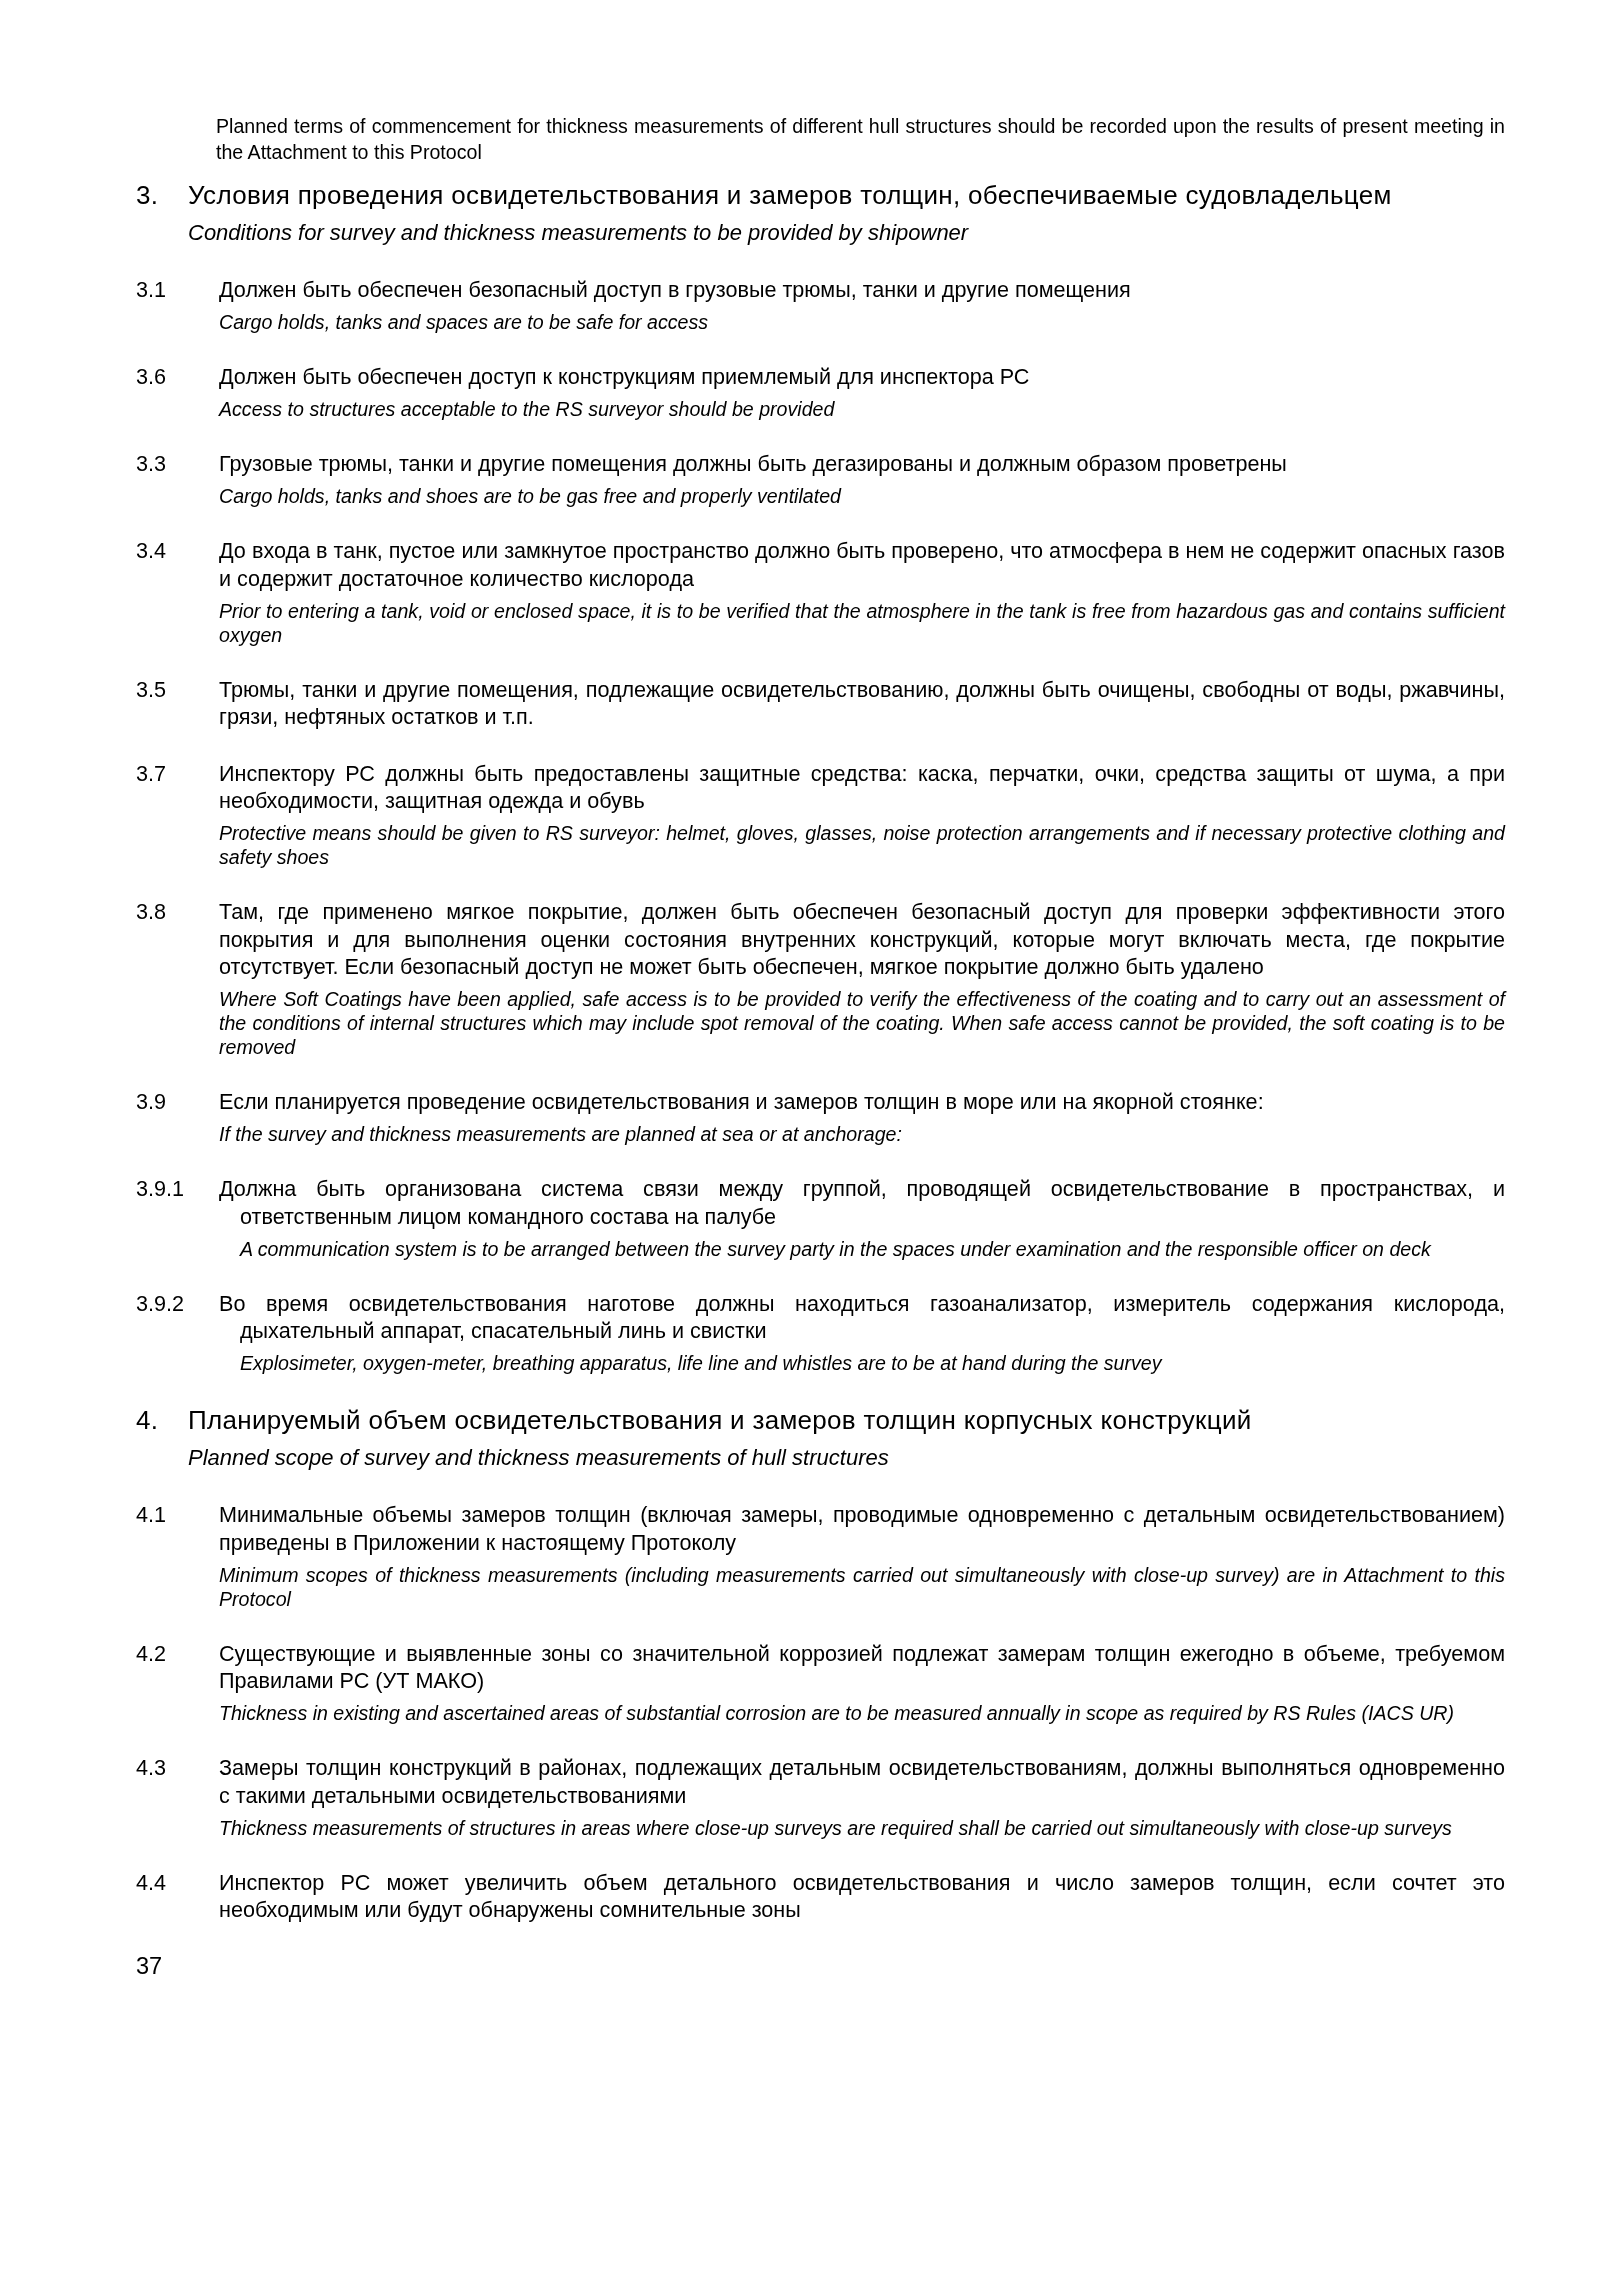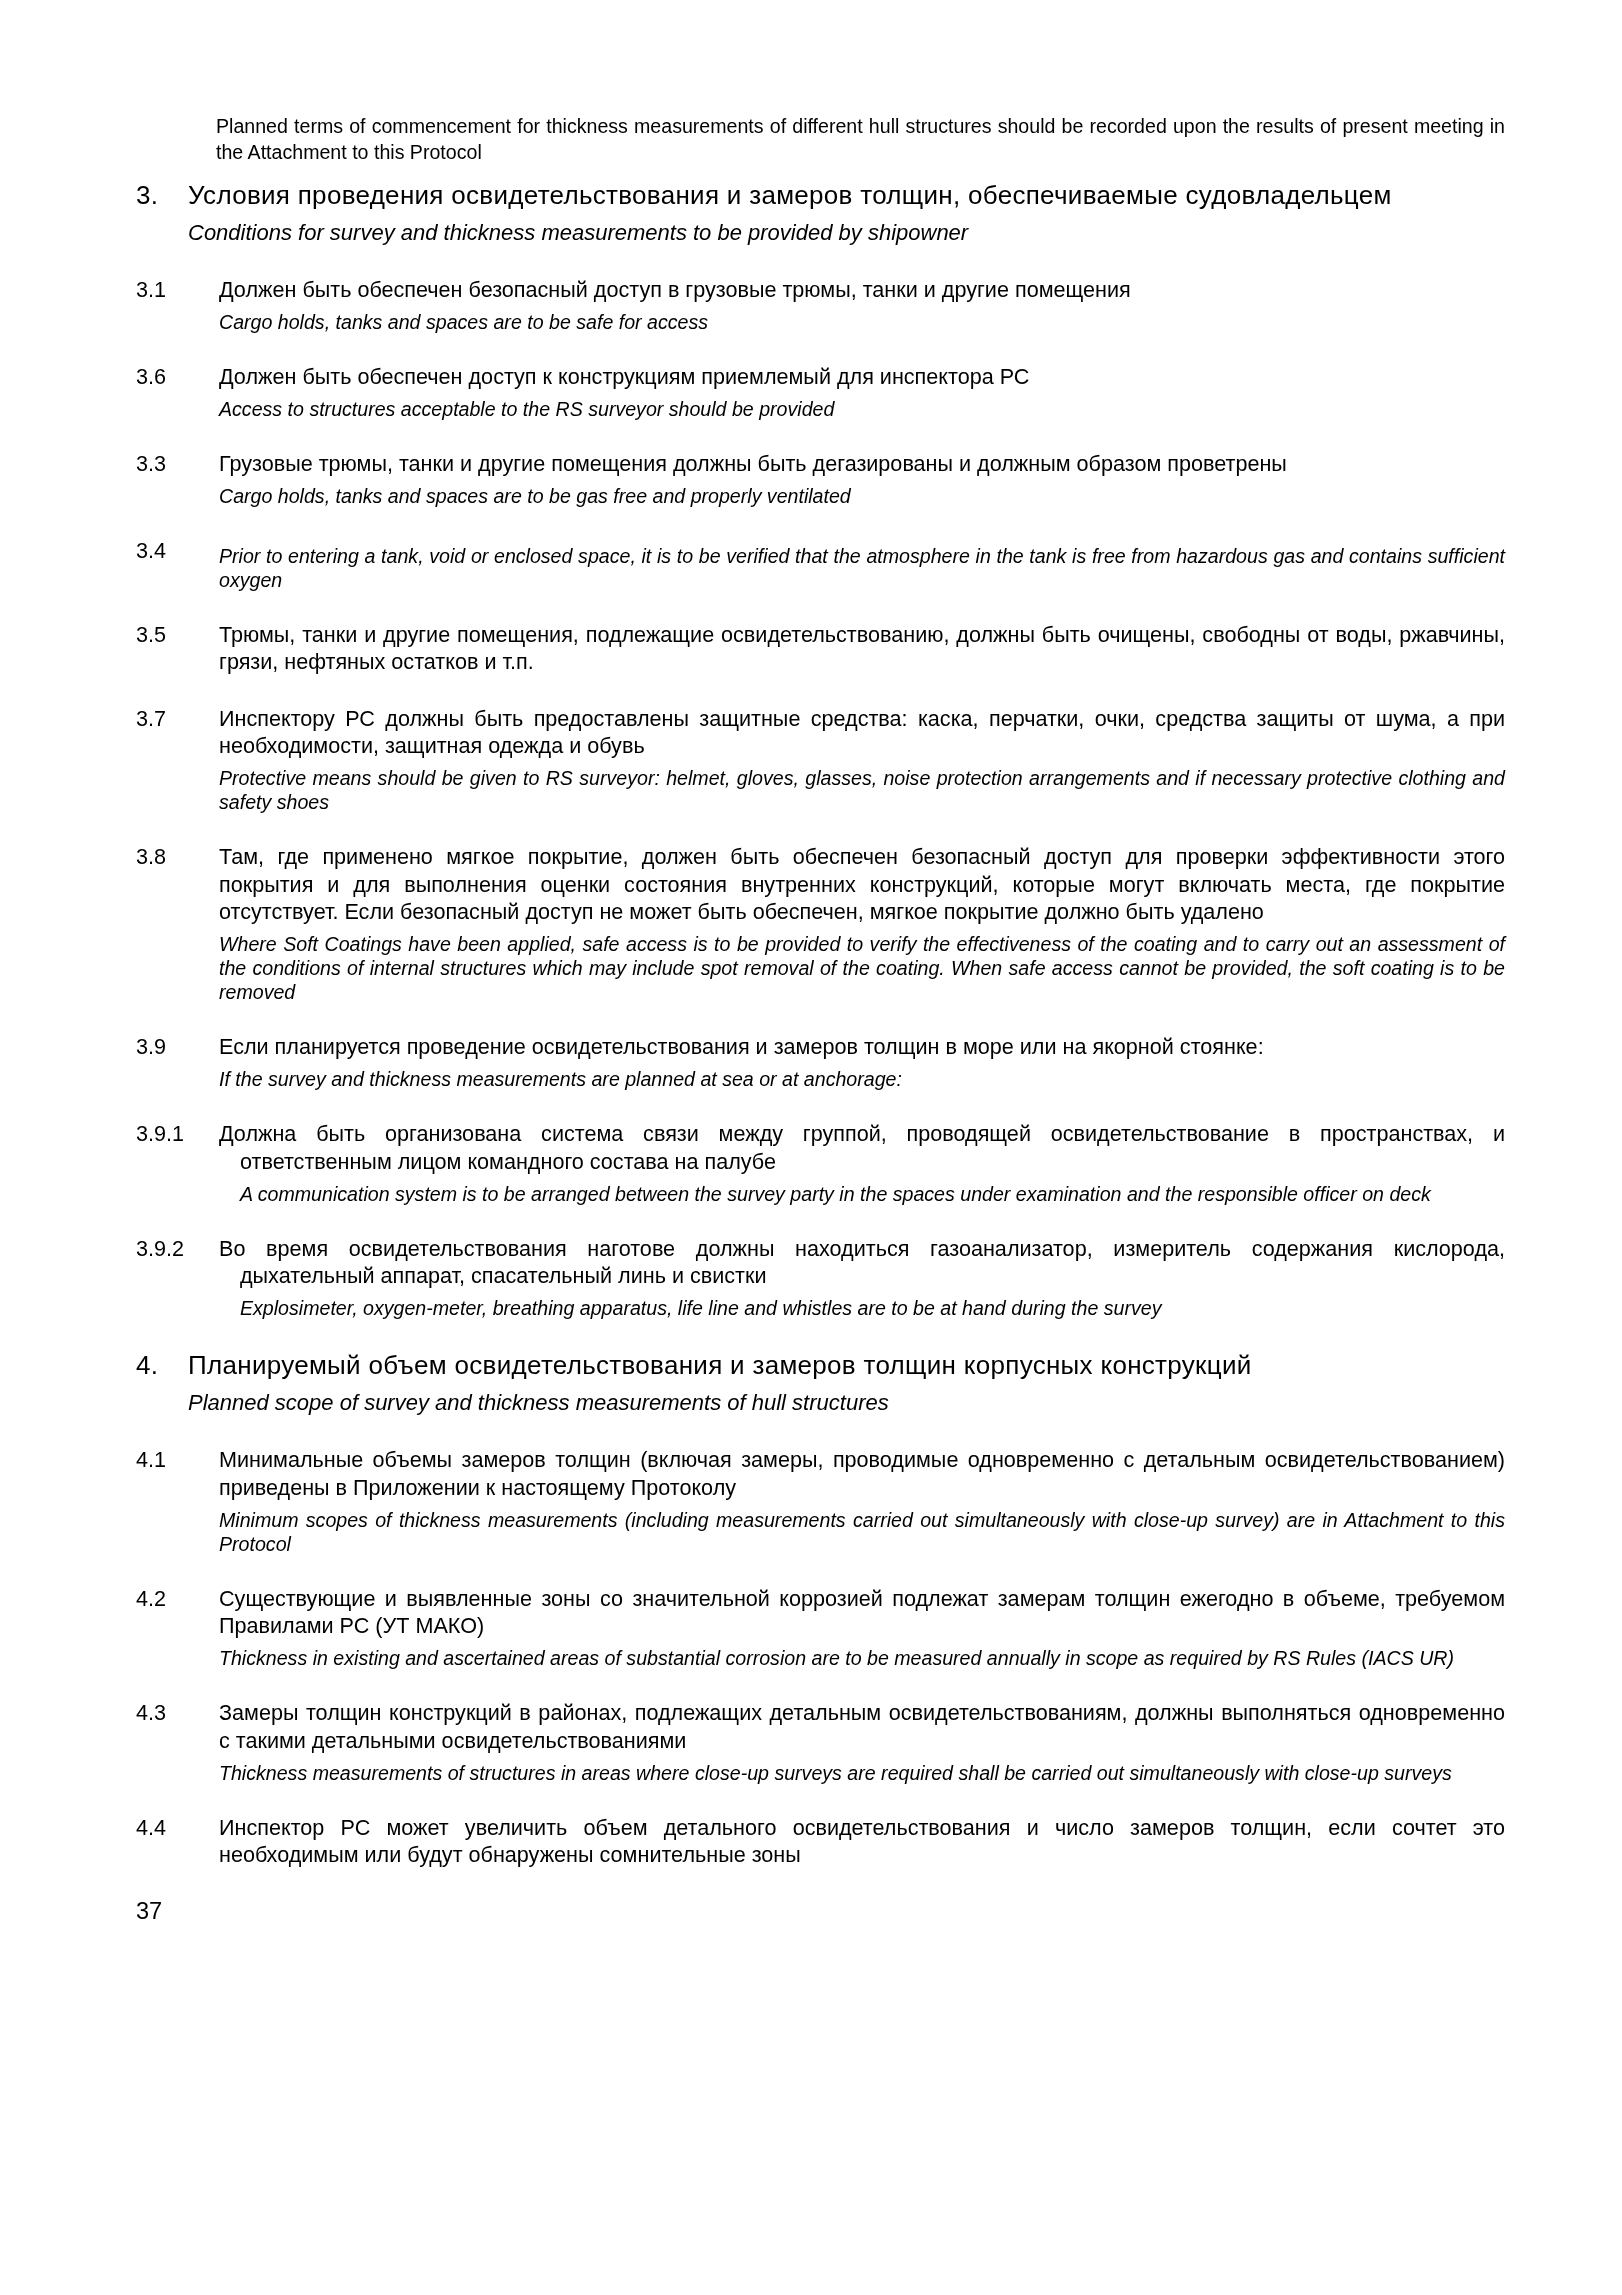--- a/index.html
+++ b/index.html
@@ -113,27 +113,28 @@
           <div class="body">
             <p class="ru">Должен быть обеспечен доступ к конструкциям приемлемый для инспектора РС</p>
             <p class="en">Access to structures acceptable to the RS surveyor should be provided</p>
           </div>
         </div>
 
         <div class="item">
           <div class="num">3.3</div>
           <div class="body">
             <p class="ru">Грузовые трюмы, танки и другие помещения должны быть дегазированы и должным образом проветрены</p>
-            <p class="en">Cargo holds, tanks and spaces are to be gas free and properly ventilated</p>
+            <p class="en">Cargo holds, tanks and shoes are to be gas free and properly ventilated</p>
           </div>
         </div>
 
         <div class="item">
           <div class="num">3.4</div>
           <div class="body">
+            <p class="ru">До входа в танк, пустое или замкнутое пространство должно быть проверено, что атмосфера в нем не содержит опасных газов и содержит достаточное количество кислорода</p>
             <p class="en">Prior to entering a tank, void or enclosed space, it is to be verified that the atmosphere in the tank is free from hazardous gas and contains sufficient oxygen</p>
           </div>
         </div>
 
         <div class="item">
           <div class="num">3.5</div>
           <div class="body">
             <p class="ru">Трюмы, танки и другие помещения, подлежащие освидетельствованию, должны быть очищены, свободны от воды, ржавчины, грязи, нефтяных остатков и т.п.</p>
           </div>
         </div>

